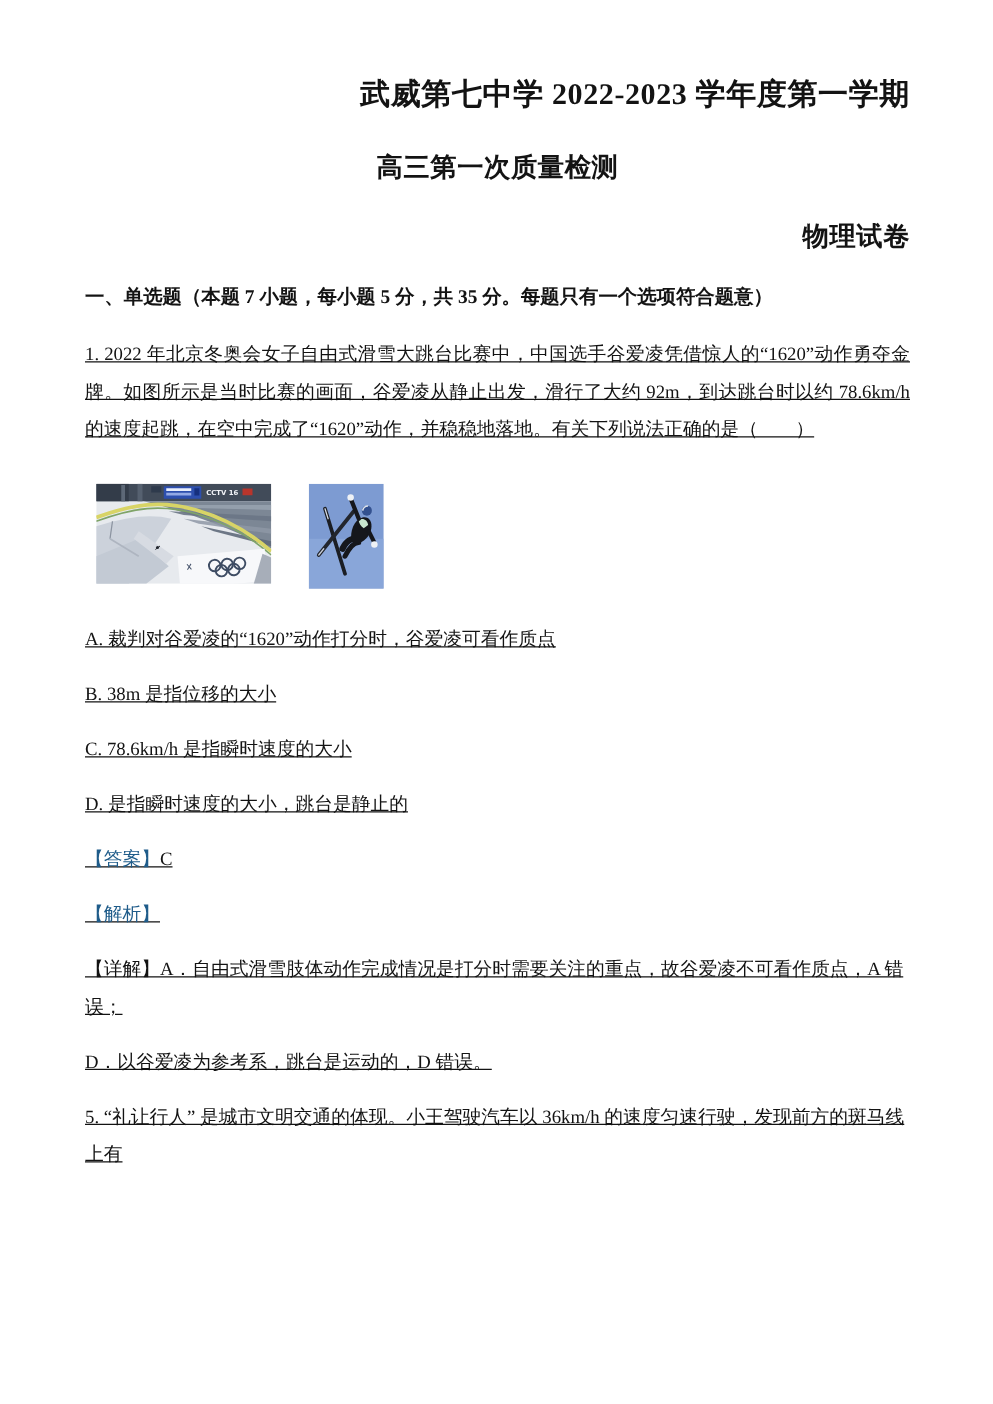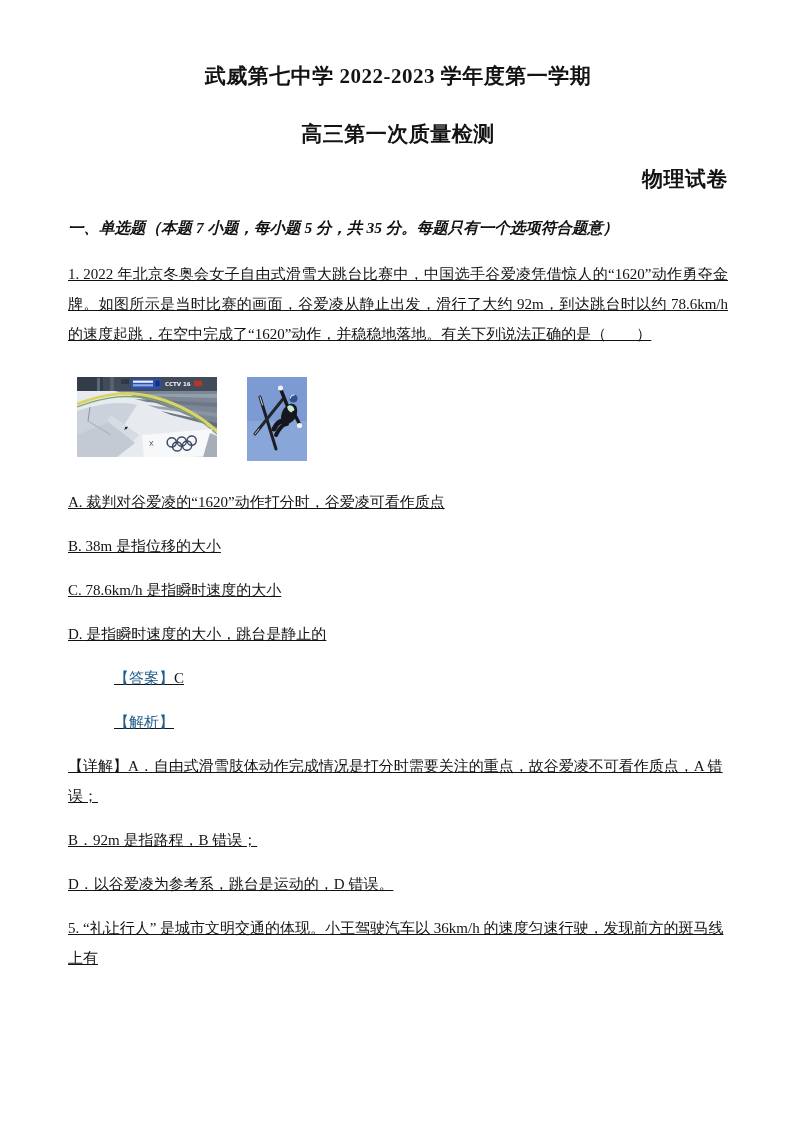--- a/index.html
+++ b/index.html
@@ -6,29 +6,29 @@
   .page{
     position:relative;
     width:794px;height:1123px;
     background:#ffffff;
     box-sizing:border-box;
     padding:62px 66px 0 68px;
     font-family:"Liberation Serif","DejaVu Serif",serif;
     color:#131313;
     overflow:hidden;
   }
-  h1.title{font-size:21px;line-height:28px;font-weight:bold;text-align:center;margin:0 0 31px;letter-spacing:.5px;}
-  h2.title{font-size:21px;line-height:26px;font-weight:bold;text-align:center;margin:0 0 19px;letter-spacing:.5px;font-family:Liberation Serif, serif;}
+  h1.title{font-size:24px;line-height:28px;font-weight:bold;text-align:right;margin:0 0 31px;letter-spacing:.5px;}
+  h2.title{font-size:21px;line-height:26px;font-weight:bold;text-align:center;margin:0 0 29px;letter-spacing:.5px;font-family:Liberation Serif, serif;}
   h3.title{font-size:21px;line-height:26px;font-weight:bold;text-align:right;margin:0 0 23px;letter-spacing:.5px;}
-  .section-heading{font-size:15.5px;line-height:26px;font-weight:bold;margin:0 0 18px;font-style:italic;}
+  .section-heading{font-size:15.5px;line-height:26px;font-weight:bold;margin:0 0 18px;}
   .para{font-size:15px;line-height:30px;margin:0 0 14px;text-decoration:underline;}
   .stem{margin-bottom:28px;text-align:justify;}
   .figures{display:flex;align-items:flex-start;gap:30px;padding-left:9px;margin:0 0 26px;height:84px;}
   .figures svg{display:block;}
-  .blue{color:#1f5c8a;margin-left:46px;}
+  .blue{color:#1f5c8a;}
 </style>
 </head>
 <body>
 
 <div class="page">
 
   <h1 class="title">武威第七中学 2022-2023 学年度第一学期</h1>
   <h2 class="title">高三第一次质量检测</h2>
   <h3 class="title">物理试卷</h3>
 
@@ -112,18 +112,17 @@
   <p class="para">A. 裁判对谷爱凌的“1620”动作打分时，谷爱凌可看作质点</p>
   <p class="para">B. 38m 是指位移的大小</p>
   <p class="para">C. 78.6km/h 是指瞬时速度的大小</p>
   <p class="para">D. 是指瞬时速度的大小，跳台是静止的</p>
 
   <p class="para"><span class="blue">【答案】</span><span>C</span></p>
 
   <p class="para"><span class="blue">【解析】</span></p>
 
   <p class="para"><span>【详解】</span><span>A．自由式滑雪肢体动作完成情况是打分时需要关注的重点，故谷爱凌不可看作质点，A 错误；</span></p>
-  <p class="para">B．92m 是指路程，B 错误；</p>
   <p class="para">D．以谷爱凌为参考系，跳台是运动的，D 错误。</p>
 
   <p class="para">5. “礼让行人” 是城市文明交通的体现。小王驾驶汽车以 36km/h 的速度匀速行驶，发现前方的斑马线上有</p>
 
 </div>
 
 </body></html>

